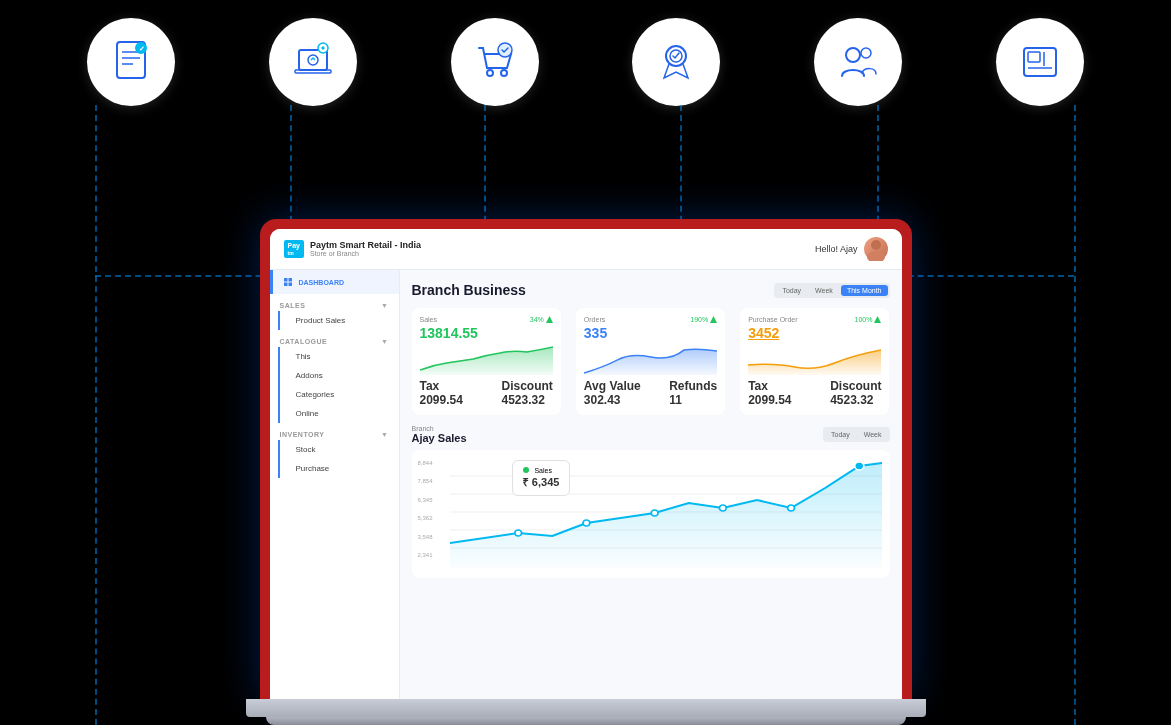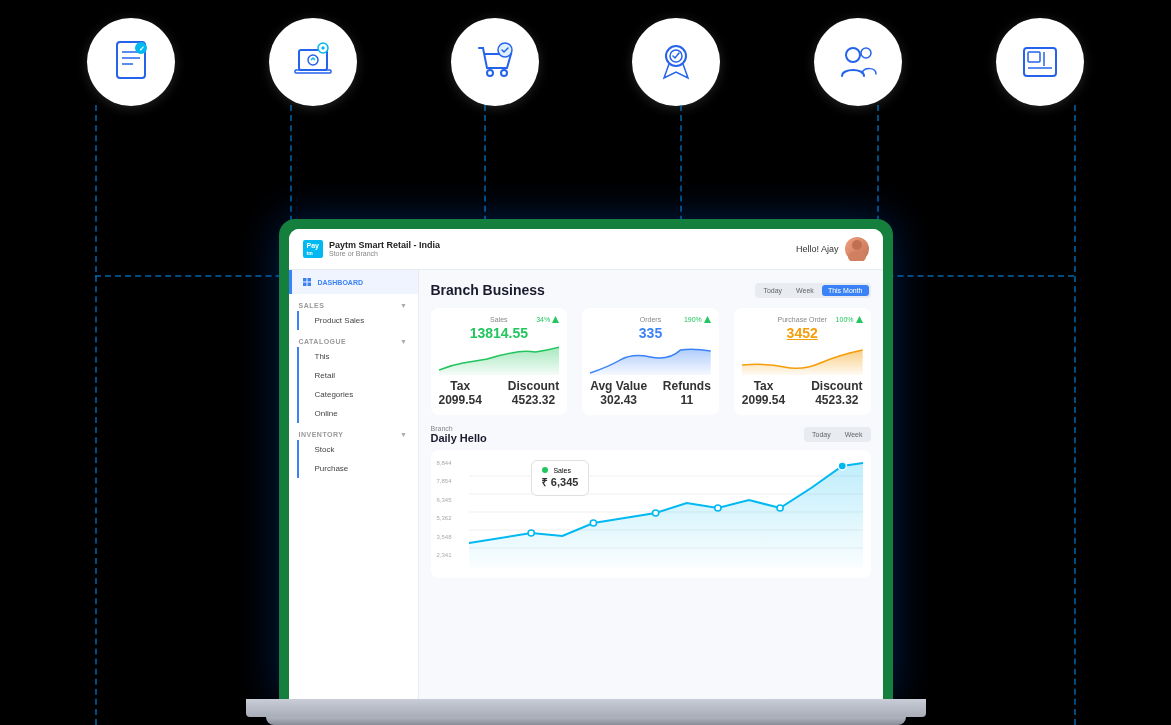--- a/index.html
+++ b/index.html
@@ -62,24 +62,24 @@
     .laptop-wrap {
       position: absolute;
       bottom: 0;
       left: 50%;
       transform: translateX(-50%);
       width: 680px;
     }
 
     
     .laptop-screen-outer {
-      background: #15803d;
+      background: #b91c1c;
       border-radius: 16px 16px 0 0;
       padding: 10px 10px 0;
-      margin: 0 33px;
+      margin: 0 14px;
       box-shadow: 0 0 40px rgba(0,100,255,0.3);
     }
     .laptop-screen-inner {
       background: #fff;
       border-radius: 10px 10px 0 0;
       overflow: hidden;
       height: 470px;
     }
     .laptop-base {
       background: linear-gradient(to bottom, #c8cdd8, #a8adb8);
@@ -226,21 +226,20 @@
     .time-tab.active {
       background: #3b82f6;
       color: #fff;
     }
 
     
     .stat-cards {
       display: flex;
       gap: 15px;
       margin-bottom: 10px;
-      text-align: center;
     }
     .stat-card {
       flex: 1;
       background: #fff;
       border-radius: 8px;
       padding: 8px;
       position: relative;
       overflow: hidden;
     }
     .stat-card-label {
@@ -442,21 +441,21 @@
               <span>SALES</span>
               <span class="chevron">▼</span>
             </div>
             <div class="sidebar-sub-item">Product Sales</div>
 
             <div class="sidebar-section-label">
               <span>CATALOGUE</span>
               <span class="chevron">▼</span>
             </div>
             <div class="sidebar-sub-item">This</div>
-            <div class="sidebar-sub-item">Retail</div>
+            <div class="sidebar-sub-item">Addons</div>
             <div class="sidebar-sub-item">Categories</div>
             <div class="sidebar-sub-item">Online</div>
 
             <div class="sidebar-section-label">
               <span>INVENTORY</span>
               <span class="chevron">▼</span>
             </div>
             <div class="sidebar-sub-item">Stock</div>
             <div class="sidebar-sub-item">Purchase</div>
           </div>
@@ -570,21 +569,21 @@
                     <span>Discount</span>
                     <span>4523.32</span>
                   </div>
                 </div>
               </div>
             </div>
 
             <div class="daily-sales-header">
               <div>
                 <div style="font-size:7px;color:#888;">Branch</div>
-                <div class="daily-sales-title">Daily Hello</div>
+                <div class="daily-sales-title">Ajay Sales</div>
               </div>
               <div class="time-tabs">
                 <div class="time-tab">Today</div>
                 <div class="time-tab">Week</div>
               </div>
             </div>
 
             <div class="daily-sales-chart-wrap">
               <div class="y-labels">
                 <span>8,844</span>

